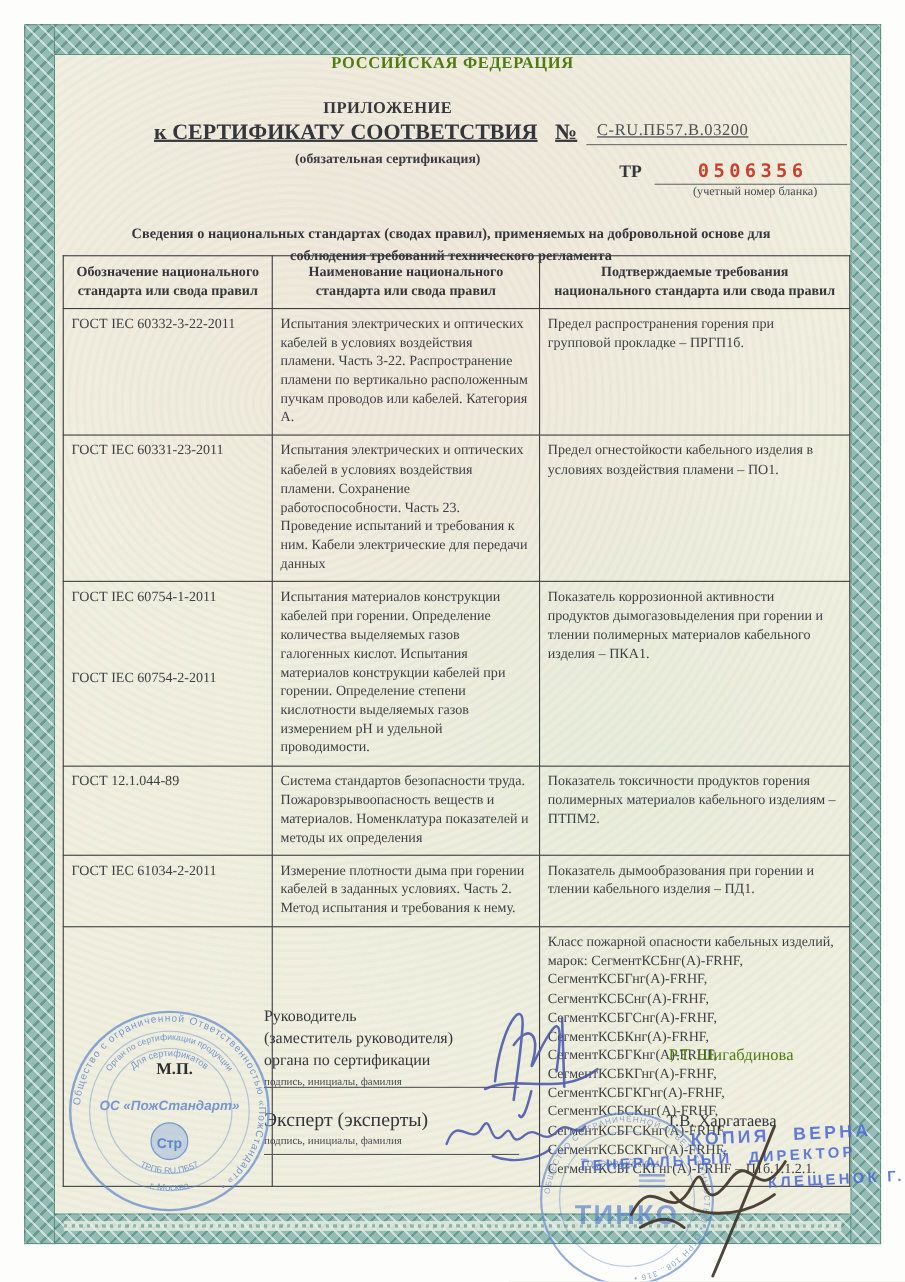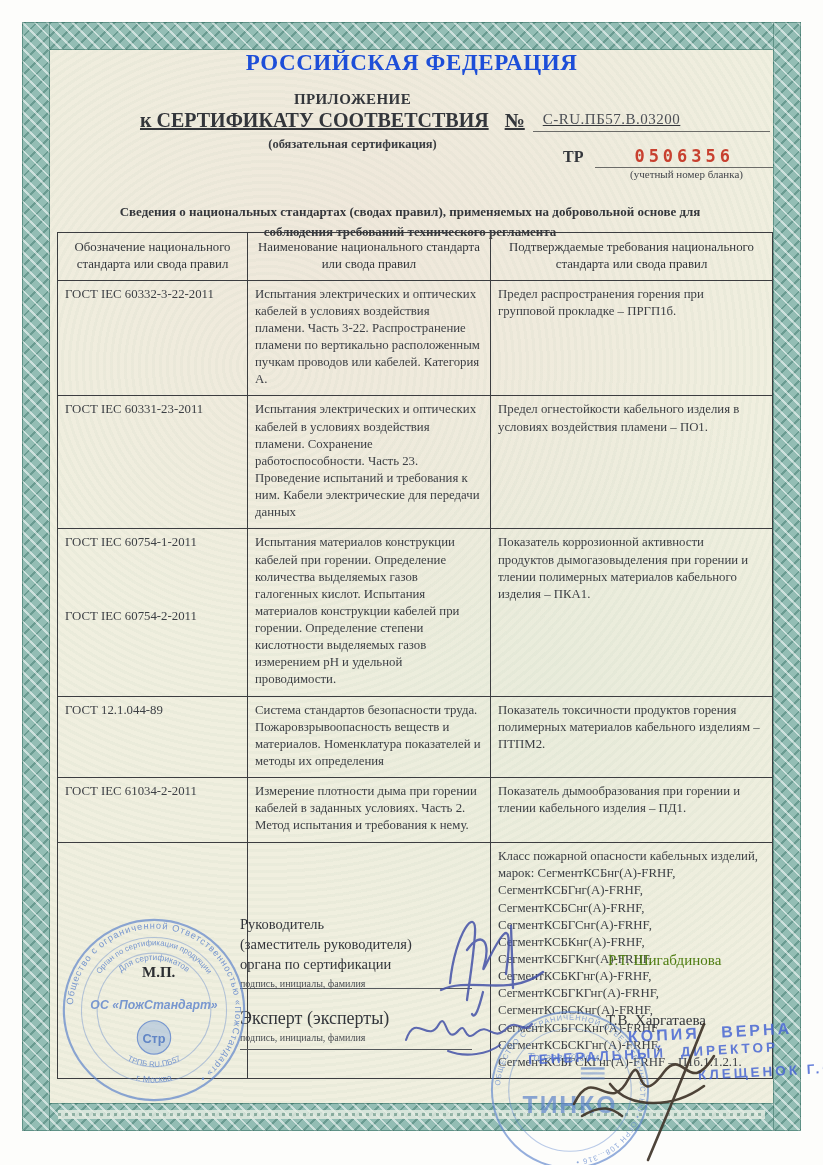--- a/index.html
+++ b/index.html
@@ -23,42 +23,42 @@
            repeating-radial-gradient(circle at 30% 30%, rgba(160,185,165,.07) 0 3px, rgba(160,185,165,0) 3px 7px);}
   .micro{position:absolute;left:58px;top:1110px;width:707px;height:9px;background:#e7eee4;
          background-image:repeating-linear-gradient(90deg, rgba(55,110,90,.5) 0 3px, transparent 3px 7px);
          background-size:100% 3px;background-position:0 3px;background-repeat:no-repeat;opacity:.8;}
 
   .abs{position:absolute;}
   .b{font-weight:bold;}
   .center{text-align:center;}
   .preline{white-space:pre-line;}
 
-  .country{left:0;top:50px;width:823px;font-size:23px;letter-spacing:.6px;color:#1d4ed8;}
+  .country{left:0;top:50px;width:823px;font-size:15px;letter-spacing:.6px;color:#4d7c0f;}
   .doctype{left:30px;top:91px;width:645px;font-size:15px;letter-spacing:.4px;color:#33363b;}
   .certline{left:140px;top:109px;width:630px;display:flex;align-items:flex-end;color:#33363b;text-decoration:underline;}
   .certline .t{font-size:20px;font-weight:bold;white-space:nowrap;}
   .certline .no{font-size:20px;font-weight:bold;margin-left:16px;}
   .certline .numline{flex:1;border-bottom:1.5px solid #6b6b68;margin-left:8px;
                      font-size:15px;color:#4c4f55;padding:0 0 3px 10px;letter-spacing:.5px;}
   .certkind{left:140px;top:137px;width:425px;font-size:12.5px;color:#3a3d42;}
   .trrow{left:563px;top:146px;width:210px;display:flex;align-items:baseline;}
   .trrow .tr{font-size:16px;font-weight:bold;color:#33363b;}
   .trrow .blank{flex:1;margin-left:12px;border-bottom:1.2px solid #6b6b68;text-align:center;
                 font-family:"DejaVu Sans Mono",monospace;font-weight:bold;font-size:17px;
                 letter-spacing:4px;color:#c8402f;padding-bottom:1px;}
   .blankcap{left:600px;top:168px;width:173px;font-size:11px;text-align:center;color:#44474c;}
 
   .appno{left:0;top:185px;width:823px;font-size:13px;color:#33363b;}
   .appsub{left:110px;top:202px;width:600px;font-size:13px;line-height:1.5;color:#33363b;}
 
   table.std{position:absolute;left:57px;top:232px;width:715px;border-collapse:collapse;table-layout:fixed;}
   table.std th,table.std td{border:1.6px solid #3c3d40;vertical-align:top;
       font-size:12.8px;line-height:1.34;padding:5px 9px 7px 7px;background:transparent;}
-  table.std th{font-weight:normal;text-align:center;padding:6px 10px;line-height:1.35;color:#33363b;}
+  table.std th{font-weight:bold;text-align:center;padding:6px 10px;line-height:1.35;color:#33363b;}
   col.c1{width:190px;} col.c2{width:243px;} col.c3{width:282px;}
   .gap2{display:block;margin-top:56px;}
 
   .role{left:240px;top:914px;width:232px;font-size:14.5px;line-height:1.38;color:#33363b;
         border-bottom:1.2px solid #55585c;padding-bottom:14px;}
   .rolecap{left:240px;top:978px;width:232px;font-size:10px;color:#4a4d52;}
   .headname{left:608px;top:952px;width:200px;font-size:15px;color:#4d7c0f;}
   .expertrole{left:240px;top:1008px;width:232px;font-size:18px;color:#33363b;
         border-bottom:1.2px solid #55585c;padding-bottom:20px;}
   .expertcap{left:240px;top:1032px;width:232px;font-size:10px;color:#4a4d52;}

